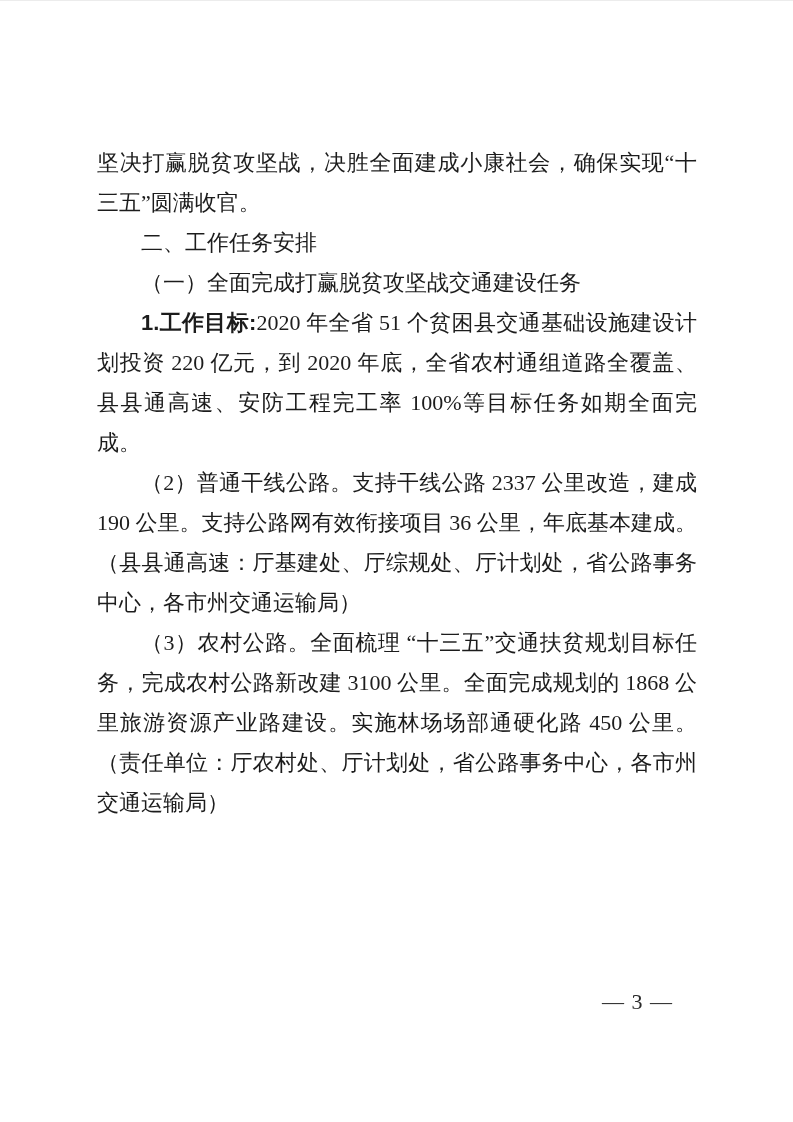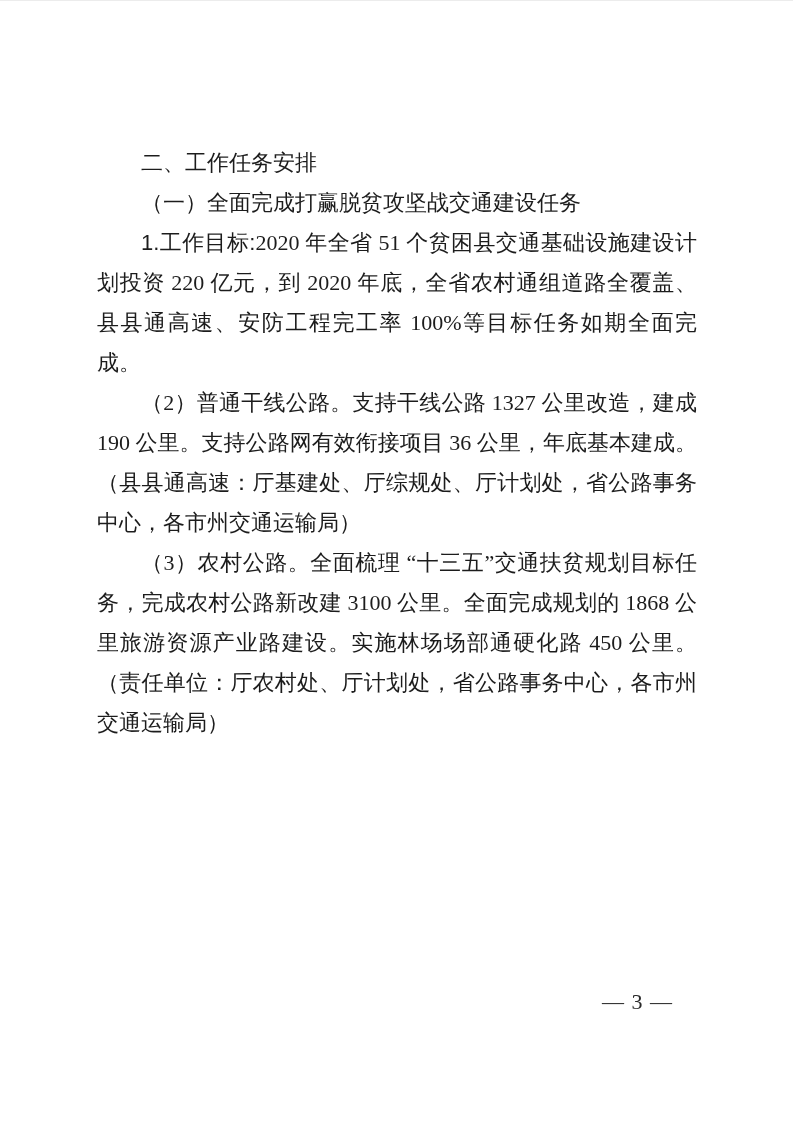--- a/index.html
+++ b/index.html
@@ -43,21 +43,21 @@
     font-weight: 700;
     text-indent: 44px;
   }
   .heading-kai {
     font-family: Liberation Sans, sans-serif;
     font-weight: 700;
     text-indent: 44px;
   }
   .lead-bold {
     font-family: "Liberation Sans", "DejaVu Sans", sans-serif;
-    font-weight: 400;
+    font-weight: 700;
   }
   .kai {
     font-family: "DejaVu Serif", "Liberation Serif", serif;
   }
   .page-number {
     position: absolute;
     top: 988px;
     right: 120px;
     font-size: 22px;
     line-height: 26px;
@@ -66,29 +66,30 @@
     letter-spacing: 1px;
     white-space: pre;
   }
 </style>
 </head>
 <body>
 
 <div class="page">
   <div class="content">
 
+    <p class="body-text no-indent">坚决打赢脱贫攻坚战，决胜全面建成小康社会，确保实现“十三五”圆满收官。</p>
 
     <h2 class="heading-hei">二、工作任务安排</h2>
 
     <h3 class="heading-kai">（一）全面完成打赢脱贫攻坚战交通建设任务</h3>
 
     <p class="body-text"><span class="lead-bold">1.工作目标:</span><span>2020 年全省 51 个贫困县交通基础设施建设计划投资 220 亿元，到 2020 年底，全省农村通组道路全覆盖、县县通高速、安防工程完工率 100%等目标任务如期全面完成。</span></p>
 
 
 
-    <p class="body-text"><span>（2）普通干线公路。支持干线公路 1327 公里改造，建成 190 公里。支持公路网有效衔接项目 36 公里，年底基本建成。</span><span class="kai">（县县通高速：厅基建处、厅综规处、厅计划处，省公路事务中心，各市州交通运输局）</span></p>
+    <p class="body-text"><span>（2）普通干线公路。支持干线公路 2337 公里改造，建成 190 公里。支持公路网有效衔接项目 36 公里，年底基本建成。</span><span class="kai">（县县通高速：厅基建处、厅综规处、厅计划处，省公路事务中心，各市州交通运输局）</span></p>
 
     <p class="body-text"><span>（3）农村公路。全面梳理 “十三五”交通扶贫规划目标任务，完成农村公路新改建 3100 公里。全面完成规划的 1868 公里旅游资源产业路建设。实施林场场部通硬化路 450 公里。</span><span class="kai">（责任单位：厅农村处、厅计划处，省公路事务中心，各市州交通运输局）</span></p>
 
   </div>
 
   <div class="page-number">— 3 —</div>
 </div>
 
 </body></html>

